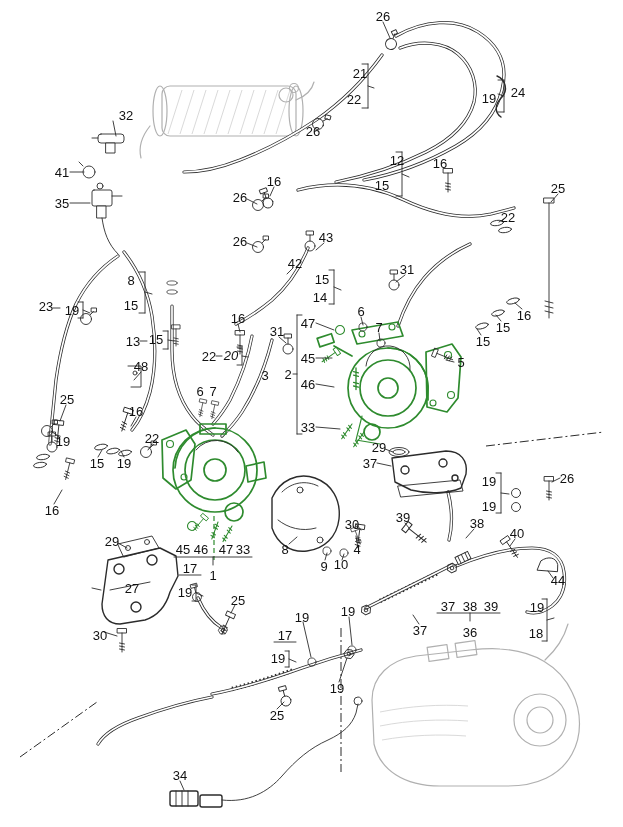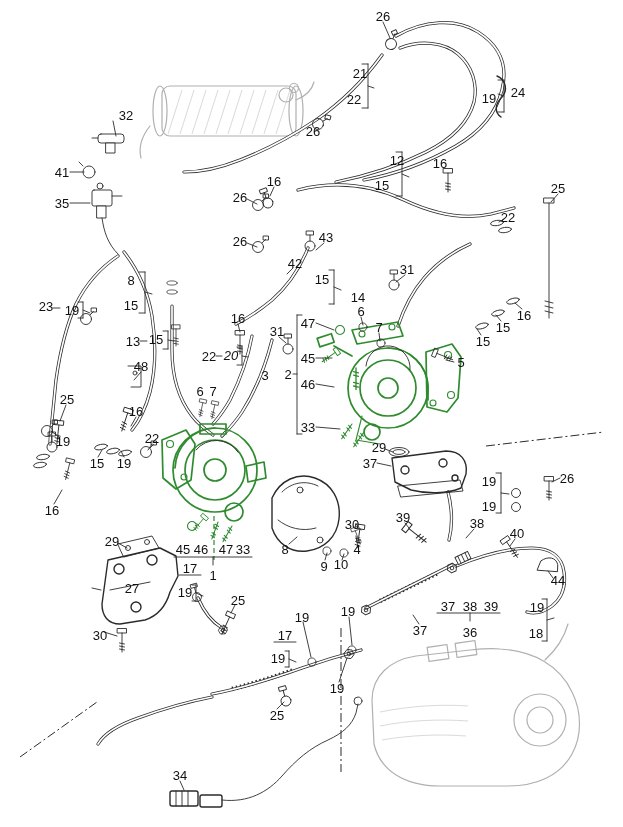--- a/index.html
+++ b/index.html
@@ -349,21 +349,21 @@
       <span class="part-label" style="left: 440px; top: 163px;">16</span>
       <span class="part-label" style="left: 62px; top: 203px;">35</span>
       <span class="part-label" style="left: 240px; top: 197px;">26</span>
       <span class="part-label" style="left: 558px; top: 188px;">25</span>
       <span class="part-label" style="left: 508px; top: 217px;">22</span>
       <span class="part-label" style="left: 326px; top: 237px;">43</span>
       <span class="part-label" style="left: 240px; top: 241px;">26</span>
       <span class="part-label" style="left: 295px; top: 263px;">42</span>
       <span class="part-label" style="left: 407px; top: 269px;">31</span>
       <span class="part-label" style="left: 322px; top: 279px;">15</span>
-      <span class="part-label" style="left: 320px; top: 297px; margin-left: 38px;">14</span>
+      <span class="part-label" style="left: 320px; top: 297px;">14</span>
       <span class="part-label" style="left: 131px; top: 280px;">8</span>
       <span class="part-label" style="left: 131px; top: 305px;">15</span>
       <span class="part-label" style="left: 46px; top: 306px;">23</span>
       <span class="part-label" style="left: 72px; top: 310px;">19</span>
       <span class="part-label" style="left: 133px; top: 341px;">13</span>
       <span class="part-label" style="left: 156px; top: 339px;">15</span>
       <span class="part-label" style="left: 238px; top: 318px;">16</span>
       <span class="part-label" style="left: 277px; top: 331px;">31</span>
       <span class="part-label" style="left: 308px; top: 323px;">47</span>
       <span class="part-label" style="left: 308px; top: 358px;">45</span>

